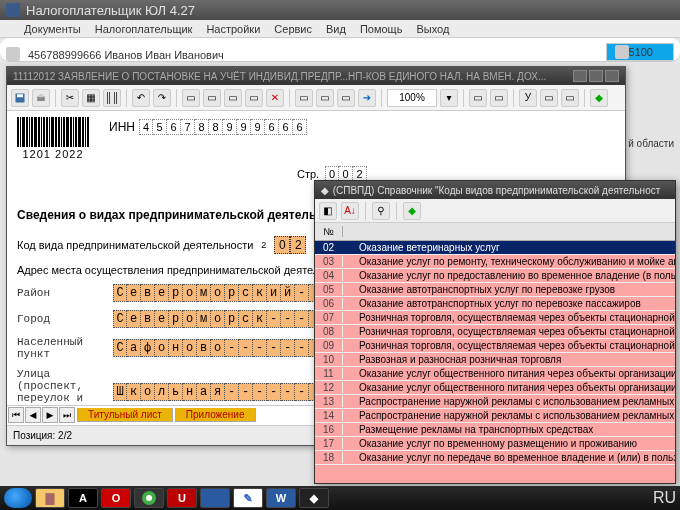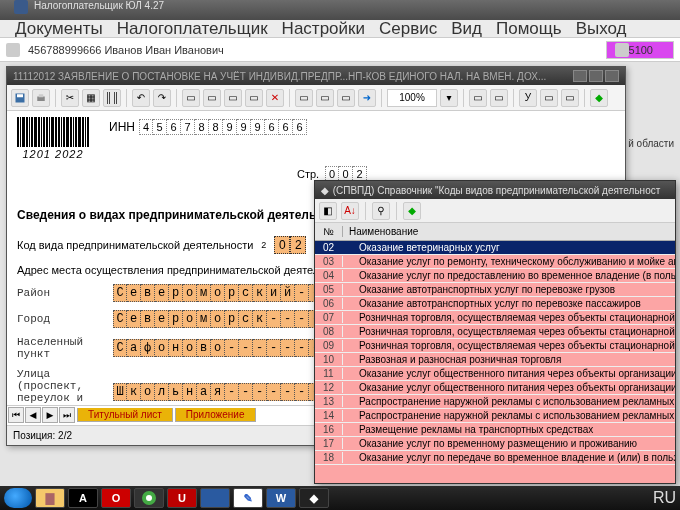--- a/index.html
+++ b/index.html
@@ -1,36 +1,36 @@
 <!DOCTYPE html>
 <html><head>
 <meta charset="utf-8">
 <style>
 * { box-sizing: border-box; margin: 0; padding: 0; font-family: Tahoma, Arial, sans-serif; }
 body { width: 680px; height: 510px; background: #e8e8e8; overflow: hidden; position: relative; font-size: 11px; }
-.main-titlebar { height: 20px; background: linear-gradient(to bottom, #6b6b6b, #4a4a4a); color: #e0e0e0; display: flex; align-items: flex-start; padding: 0 14px; font-size: 10px; }
+.main-titlebar { height: 20px; background: linear-gradient(to bottom, #6b6b6b, #4a4a4a); color: #e0e0e0; display: flex; align-items: center; padding: 0 6px; font-size: 13px; }
 .main-titlebar .icon-box { width: 14px; height: 14px; background: #3a5a8a; margin-right: 6px; border-radius: 2px; }
-.main-menubar { height: 18px; background: #ececec; border-bottom: 1px solid #ccc; display: flex; align-items: center; padding: 0 15px; gap: 14px; font-size: 17px; color: #333; }
+.main-menubar { height: 18px; background: #ececec; border-bottom: 1px solid #ccc; display: flex; align-items: center; padding: 0 24px; gap: 14px; font-size: 11px; color: #333; }
 .main-menubar span { cursor: pointer; }
-.user-bar { height: 24px; background: #fff; border-bottom: 1px solid #ccc; display: flex; align-items: center; padding: 0 6px; gap: 8px; font-size: 11px; color: #333; }
+.user-bar { height: 24px; background: #fff; border-bottom: 1px solid #ccc; display: flex; align-items: flex-end; padding: 0 6px; gap: 8px; font-size: 11px; color: #333; border-radius: 9px; }
 .user-icon { width: 14px; height: 14px; background: #ccc; border-radius: 2px; }
-.code-box { margin-left: auto; border: 1px solid #ccc; padding: 1px 20px 1px 8px; background: #d946ef; display: flex; align-items: center; }
+.code-box { margin-left: auto; border: 1px solid #ccc; padding: 1px 20px 1px 8px; background: #0ea5e9; display: flex; align-items: center; }
 .workspace { position: absolute; top: 62px; left: 0; right: 0; bottom: 24px; background: #e4e4e4; }
 .doc-window { position: absolute; top: 4px; left: 6px; width: 620px; height: 380px; background: #fff; border: 1px solid #555; box-shadow: 2px 2px 6px rgba(0,0,0,.3); display: flex; flex-direction: column; }
 .doc-titlebar { height: 18px; background: linear-gradient(to bottom, #555, #333); color: #aaa; display: flex; align-items: center; padding: 0 6px; font-size: 10px; overflow: hidden; white-space: nowrap; }
 .doc-titlebar .winbtns { margin-left: auto; display: flex; gap: 2px; }
 .doc-titlebar .wb { width: 14px; height: 12px; background: #666; border: 1px solid #888; }
 .doc-toolbar { height: 26px; background: #f4f4f4; border-bottom: 1px solid #ccc; display: flex; align-items: center; padding: 0 4px; gap: 3px; }
 .tbtn { width: 18px; height: 18px; background: #e8e8e8; border: 1px solid #ccc; border-radius: 2px; display: flex; align-items: center; justify-content: center; font-size: 10px; }
 .tbtn svg { width: 12px; height: 12px; }
 .tsep { width: 1px; height: 18px; background: #ccc; margin: 0 2px; }
 .zoomfield { width: 50px; height: 18px; border: 1px solid #ccc; background: #fff; font-size: 10px; text-align: center; display: flex; align-items: center; justify-content: center; }
 .doc-body { flex: 1; background: #fff; padding: 6px 10px; overflow: hidden; position: relative; color: #000; }
 .barcode-row { display: flex; align-items: flex-start; gap: 20px; }
-.barcode { display: flex; flex-direction: column; align-items: center; font-style: italic; }
+.barcode { display: flex; flex-direction: column; align-items: center; }
 .barcode-bars { display: flex; gap: 1px; height: 30px; align-items: flex-end; }
 .barcode-bars div { width: 2px; background: #000; height: 100%; }
 .barcode-bars div.s { width: 1px; }
 .barcode-bars div.w { width: 3px; }
 .barcode-num { font-size: 11px; letter-spacing: 1px; margin-top: 1px; }
 .inn-row { display: flex; align-items: center; gap: 4px; font-size: 12px; margin-top: 2px; }
 .inn-cells { display: flex; gap: 0; }
 .cell { width: 14px; height: 16px; border: 1px dotted #888; border-left: none; display: flex; align-items: center; justify-content: center; font-size: 11px; }
 .cell:first-child { border-left: 1px dotted #888; }
 .page-row { display: flex; align-items: center; gap: 6px; margin-top: 6px; margin-left: 280px; font-size: 11px; }
@@ -327,21 +327,20 @@
     <div class="ref-toolbar">
       <div class="tbtn">◧</div>
       <div class="tbtn" style="color:#c00">A↓</div>
       <div class="tsep"></div>
       <div class="tbtn">⚲</div>
       <div class="tsep"></div>
       <div class="tbtn" style="color:#0a0">◆</div>
     </div>
     <div class="ref-header">
       <div class="col-num">№</div>
-      <div class="col-name">Наименование</div>
     </div>
     <div class="ref-list" id="ref-list">
         <div class="ref-row sel">
           <div class="rn">02</div>
           <div class="rt">Оказание ветеринарных услуг</div>
         </div>
         <div class="ref-row">
           <div class="rn">03</div>
           <div class="rt">Оказание услуг по ремонту, техническому обслуживанию и мойке автотранс</div>
         </div>

